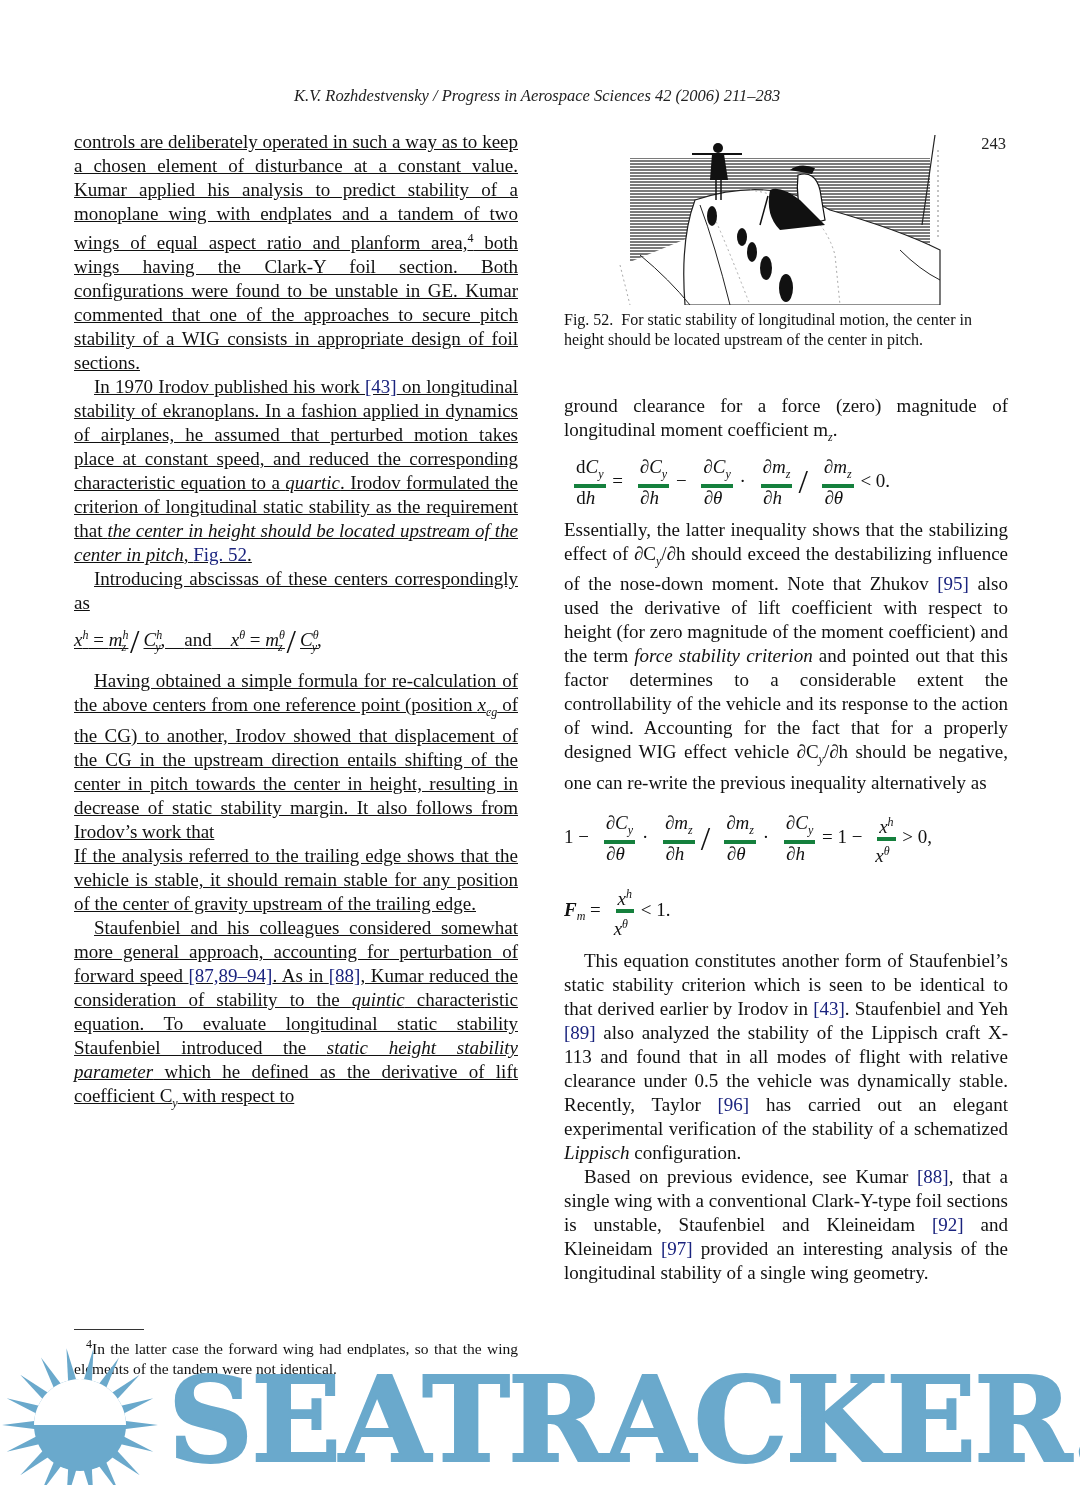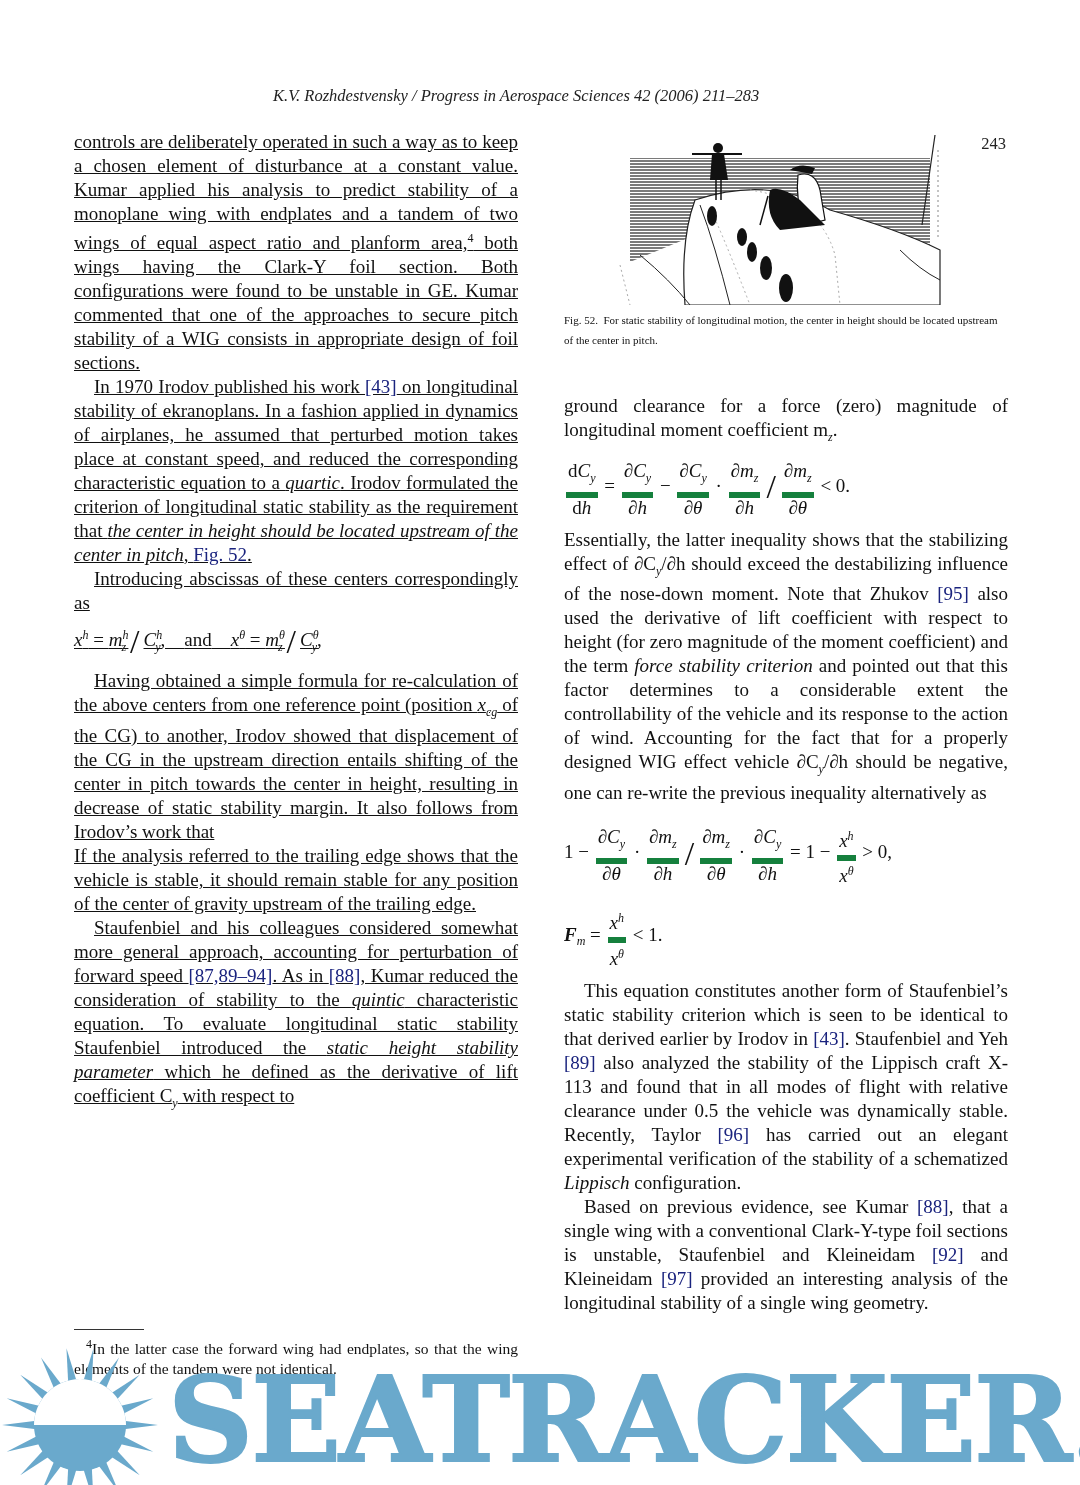--- a/index.html
+++ b/index.html
@@ -5,43 +5,43 @@
   html, body { margin: 0; padding: 0; background: #ffffff; }
   body {
     width: 1080px; height: 1485px; position: relative; overflow: hidden;
     font-family: "Liberation Serif", "DejaVu Serif", serif;
     color: #111;
   }
   .running-head {
     position: absolute; left: 270px; top: 86px; width: 736px;
     font-size: 16.5px; font-style: italic; color: #222;
   }
-  .running-head .title { position: absolute; left: 3px; top: 0; }
+  .running-head .title { position: absolute; left: 24px; top: 0; }
   .running-head .pagenum { position: absolute; right: 0; top: 0; font-style: normal; margin-top: 48px; }
 
   .col { position: absolute; width: 444px; font-size: 19px; line-height: 24px; text-align: justify; }
   .col-left { left: 74px; top: 130px; text-decoration: underline; }
   .col-right { left: 564px; top: 394px; }
   .col p { margin: 0; }
   .indent { text-indent: 20px; }
   .link { color: #1a237e; }
   i { font-style: italic; }
   .eq { margin: 8px 0 10px 0; white-space: nowrap; font-size: 19px; }
   .frac { display: inline-block; vertical-align: middle; text-align: center; margin: 0 2px; }
-  .frac .num { display: block; border-bottom: 6px solid #15803d; padding: 0 2px; line-height: 28px; }
+  .frac .num { display: block; border-bottom: 4px solid #15803d; padding: 0 2px; line-height: 20px; margin-left: 8px; }
   .frac .den { display: block; line-height: 20px; padding: 0 2px; text-align: center; }
   .slash { display: inline-block; font-size: 34px; vertical-align: middle; margin: 0 4px; font-weight: 100; }
   sup, sub { font-size: 12px; }
   .quote { margin: 10px 0 12px 24px; }
   .footnote-rule { position: absolute; left: 74px; top: 1329px; width: 70px; border-top: 1px solid #333; }
   .footnote { position: absolute; left: 74px; top: 1334px; width: 444px; font-size: 15.5px; line-height: 20px; text-align: justify; }
   .footnote p { margin: 0; text-indent: 12px; }
 
   .figure { position: absolute; left: 600px; top: 130px; width: 420px; height: 175px; }
-  .caption { position: absolute; left: 564px; top: 310px; width: 444px; font-size: 11px; line-height: 20px; }
+  .caption { position: absolute; left: 564px; top: 310px; width: 444px; font-size: 16px; line-height: 20px; }
 
   .watermark { position: absolute; left: 0; top: 1375px; width: 1080px; height: 110px; pointer-events: none; }
   .wm-sun { position: absolute; left: 0; top: -30px; width: 160px; height: 160px; }
   .wm-text {
     position: absolute; left: 168px; top: -10px;
     font-family: "DejaVu Serif", serif; font-weight: bold;
     font-size: 118px; letter-spacing: -2px; line-height: 110px;
     color: #6aa9cc;
     -webkit-text-stroke: 2px #6aa9cc;
     background: linear-gradient(to bottom, rgba(255,255,255,0.0) 0%, rgba(255,255,255,0.0) 100%);

